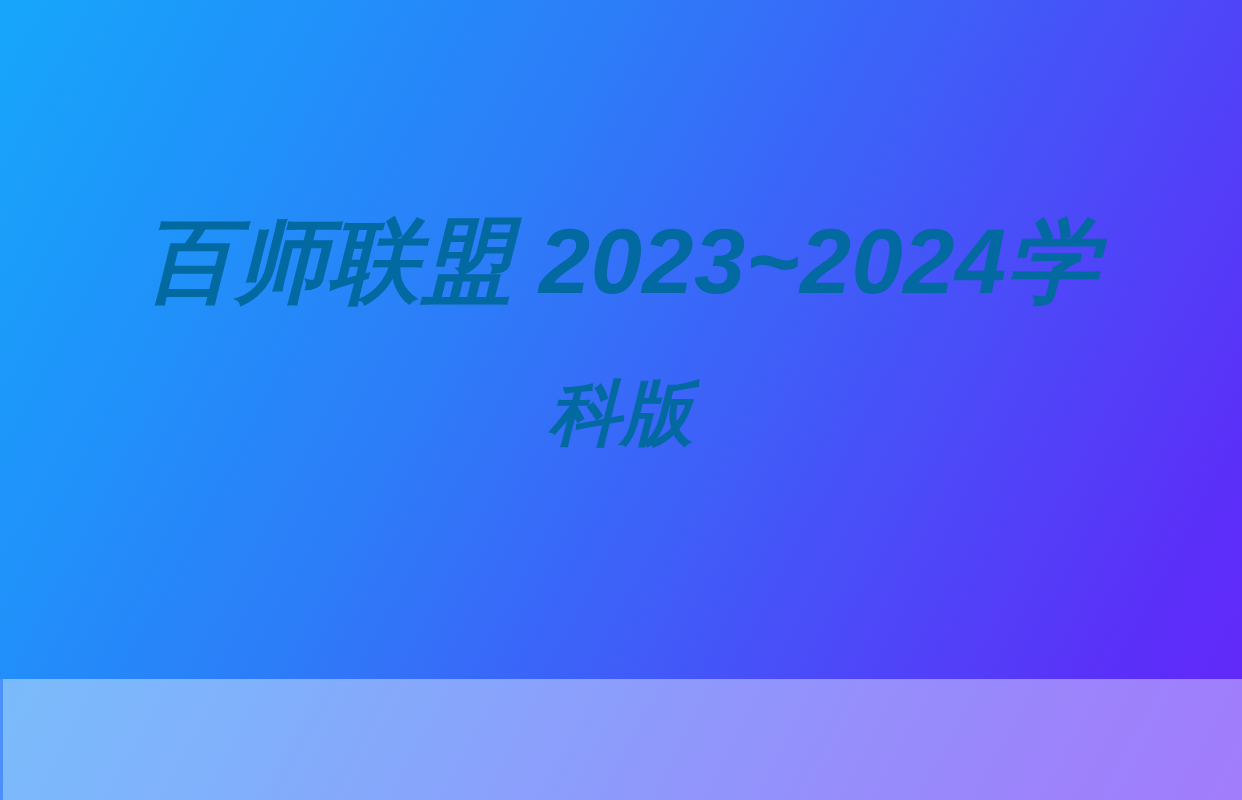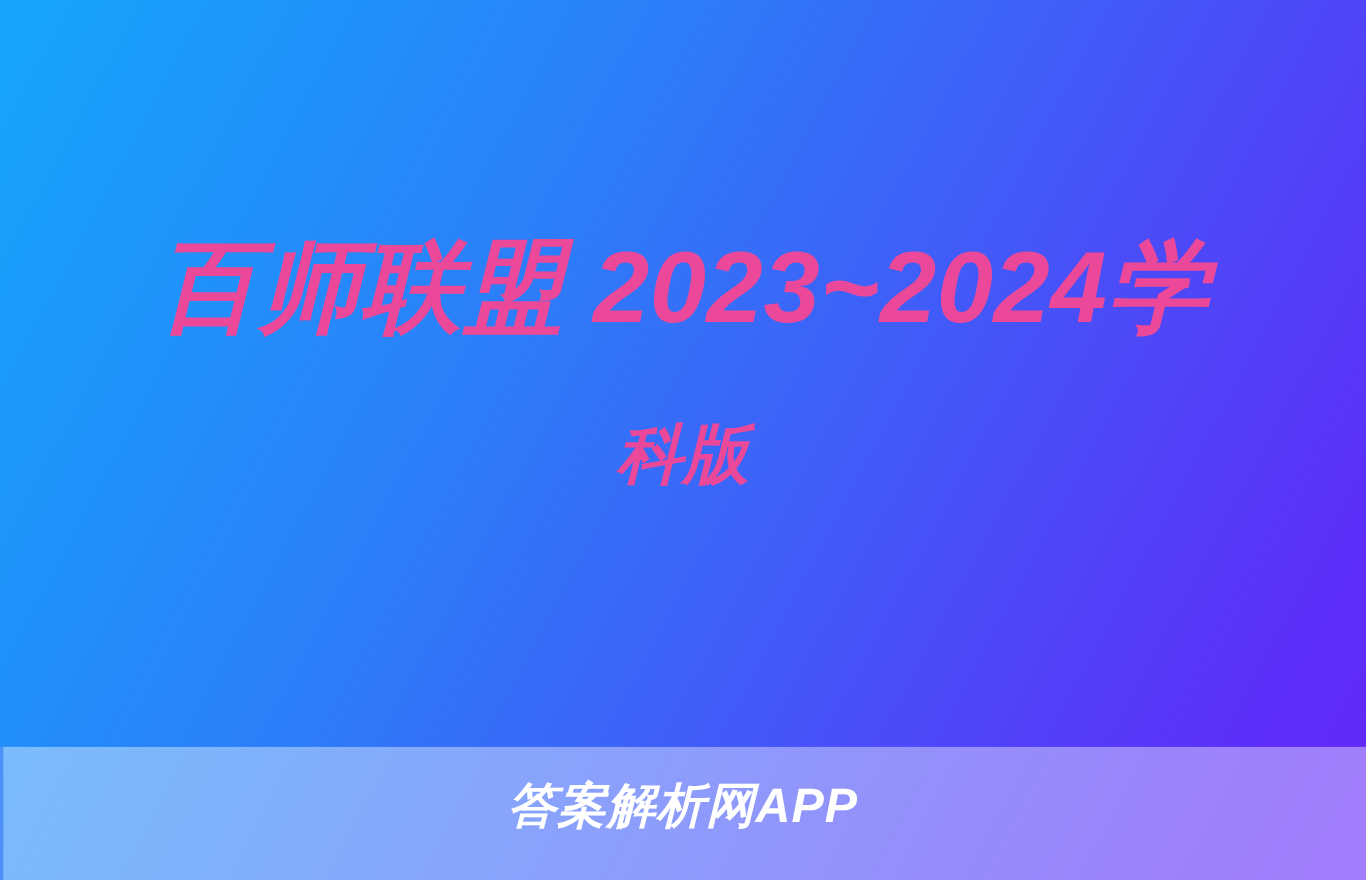--- a/index.html
+++ b/index.html
@@ -49,42 +49,42 @@
     background: rgba(40, 110, 250, 0.55);
   }
 
   
   .title-block {
     position: absolute;
     left: 0;
     right: 0;
     top: 186px;
     text-align: center;
-    color: #ec4899;
+    color: #0369a1;
     font-weight: 700;
     font-style: italic;
     font-size: 94px;
     line-height: 152px;
     letter-spacing: 0.5px;
     white-space: nowrap;
     text-rendering: geometricPrecision;
   }
 
   .title-line {
     display: block;
     height: 152px;
   }
 
   .title-line-1,
   .title-line-2 {
     font-size: 92px;
   }
 
   .title-line-3 {
-    font-size: 60px;
+    font-size: 72px;
   }
 
   
   .watermark {
     position: absolute;
     left: 0;
     right: 0;
     top: 705px;
     text-align: center;
     color: #ffffff;
@@ -104,15 +104,14 @@
   <div class="bg-gradient"></div>
 
   <div class="footer-band"></div>
   <div class="footer-band-edge"></div>
 
   <div class="title-block">
     <span class="title-line title-line-1">百师联盟 2023~2024学</span>
     <span class="title-line title-line-3">科版</span>
   </div>
 
-  <div class="watermark">答案解析网APP</div>
 
 </div>
 
 </body></html>

